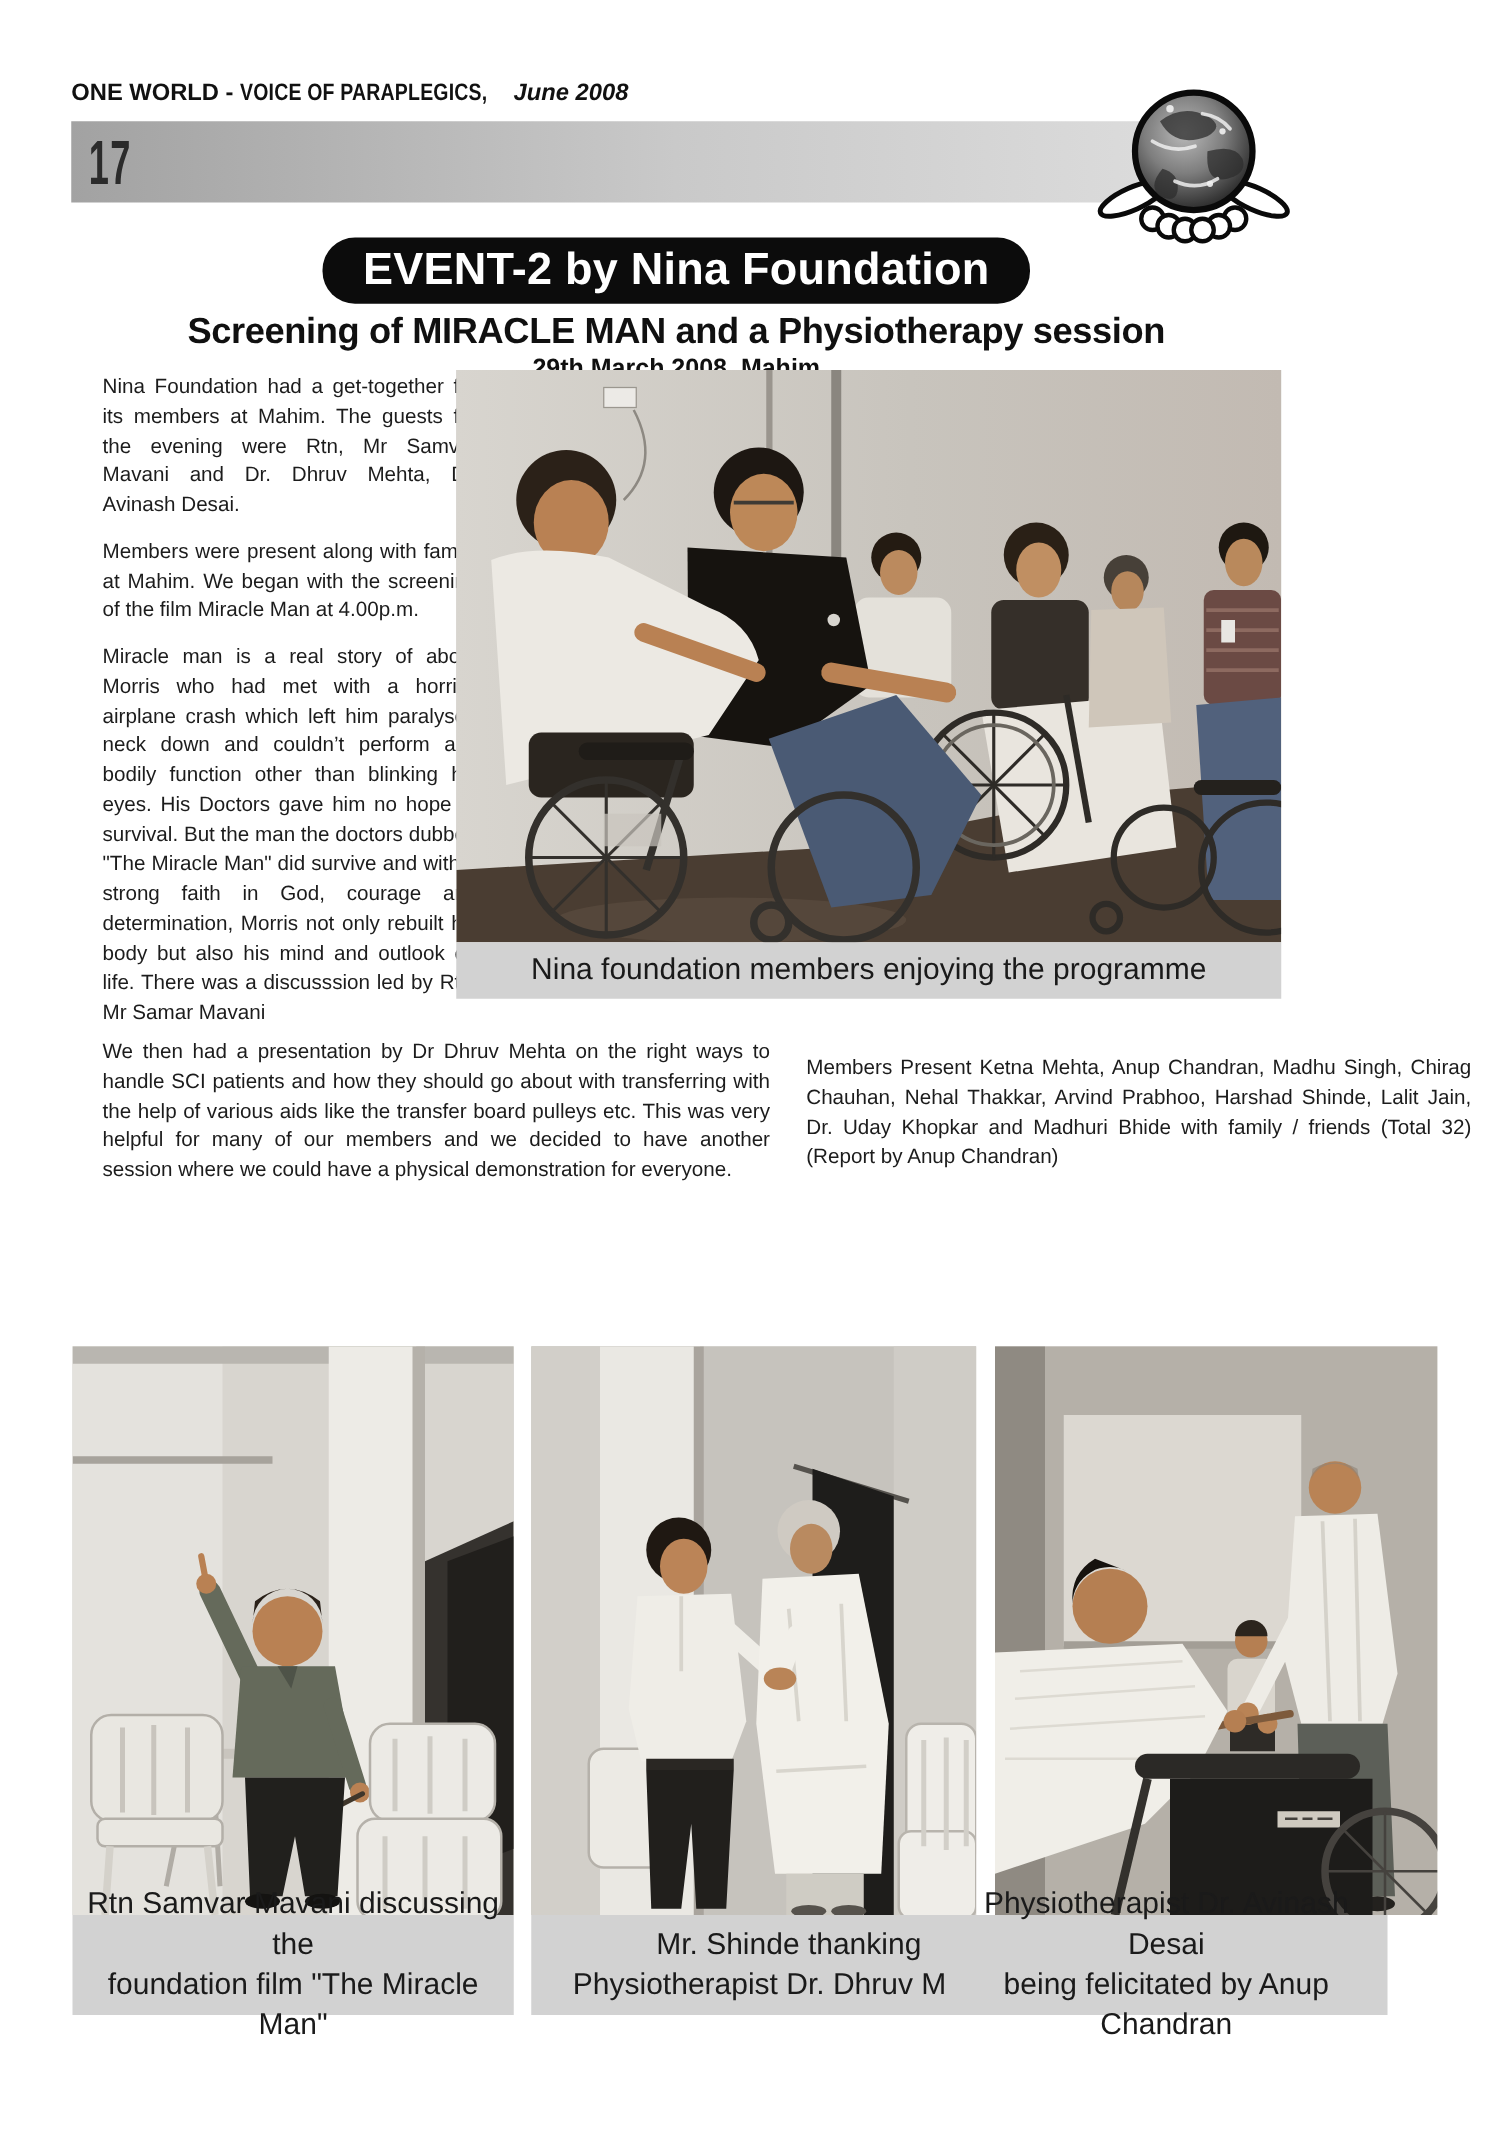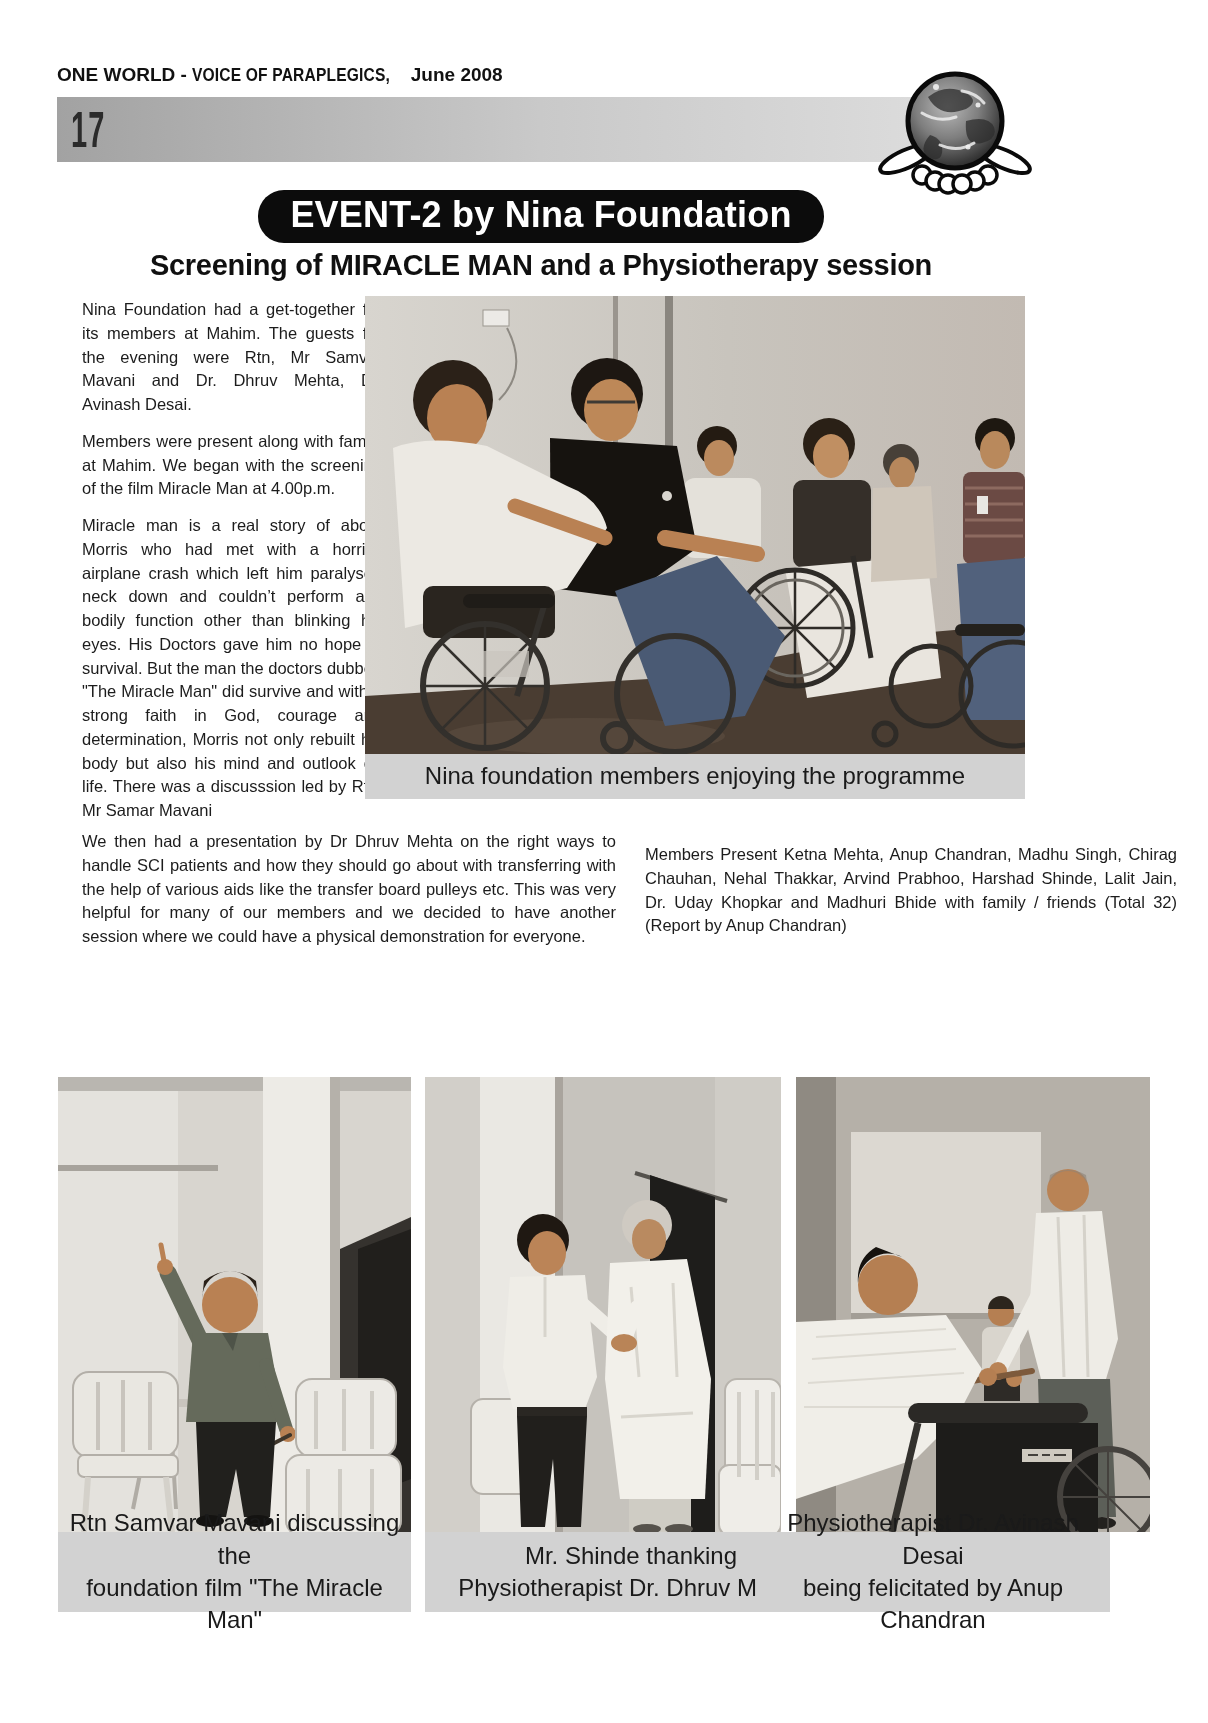--- a/index.html
+++ b/index.html
@@ -3,21 +3,21 @@
 <meta charset="utf-8">
 <style>
   html,body{margin:0;padding:0;background:#ffffff;}
   #page{
     position:relative;width:1208px;height:1723px;background:#ffffff;
     font-family:"Liberation Sans", sans-serif;color:#1e1e1e;overflow:hidden;
   }
   
   .masthead{position:absolute;left:57px;top:64px;font-size:19px;font-weight:bold;white-space:nowrap;color:#111;}
   .masthead .strip{display:inline-block;transform:scaleX(.82);transform-origin:left center;letter-spacing:.2px;}
-  .masthead .issue{margin-left:-28px;}
+  .masthead .issue{font-style:italic;margin-left:-28px;}
   .graybar{position:absolute;left:57px;top:97px;width:878px;height:65px;
     background:linear-gradient(to right,#a2a2a2,#c9c9c9 55%,#dcdcdc);}
   .pagenum{position:absolute;left:14px;top:4px;font-size:50px;font-weight:600;color:#2b2b2b;
     transform:scaleX(.58);transform-origin:left top;letter-spacing:2px;}
   .logo{position:absolute;left:870px;top:55px;width:170px;height:150px;}
 
   
   .event-block{position:absolute;left:57px;top:190px;width:968px;text-align:center;}
   .badge{display:inline-block;background:#0c0c0c;color:#ffffff;border-radius:26px;
     padding:4px 32px 7px;font-size:36px;font-weight:bold;letter-spacing:.2px;}
@@ -100,20 +100,21 @@
         <circle cx="118" cy="120" r="9"></circle>
           <circle cx="105" cy="126" r="9"></circle>
           <circle cx="92" cy="129" r="9"></circle>
       </g>
     </svg>
   </div>
 
   <div class="event-block">
     <div class="badge">EVENT-2 by Nina Foundation</div>
     <div class="event-title">Screening of MIRACLE MAN and a Physiotherapy session</div>
+    <div class="event-date">29th March 2008, Mahim</div>
   </div>
 
   <div class="col-left body-text">
     <p>Nina Foundation had a get-together for its members at Mahim. The guests for the evening were Rtn, Mr Samvar Mavani and Dr. Dhruv Mehta, Dr. Avinash Desai.</p>
     <p>Members were present along with family at Mahim. We began with the screening of the film Miracle Man at 4.00p.m.</p>
     <p>Miracle man is a real story of about Morris who had met with a horrific airplane crash which left him paralysed neck down and couldn’t perform any bodily function other than blinking his eyes. His Doctors gave him no hope of survival. But the man the doctors dubbed "The Miracle Man" did survive and with a strong faith in God, courage and determination, Morris not only rebuilt his body but also his mind and outlook on life. There was a discusssion led by Rtn, Mr Samar Mavani</p>
   </div>
 
   <div class="photo main-photo">
     <svg viewBox="0 0 660 458" preserveAspectRatio="none">

